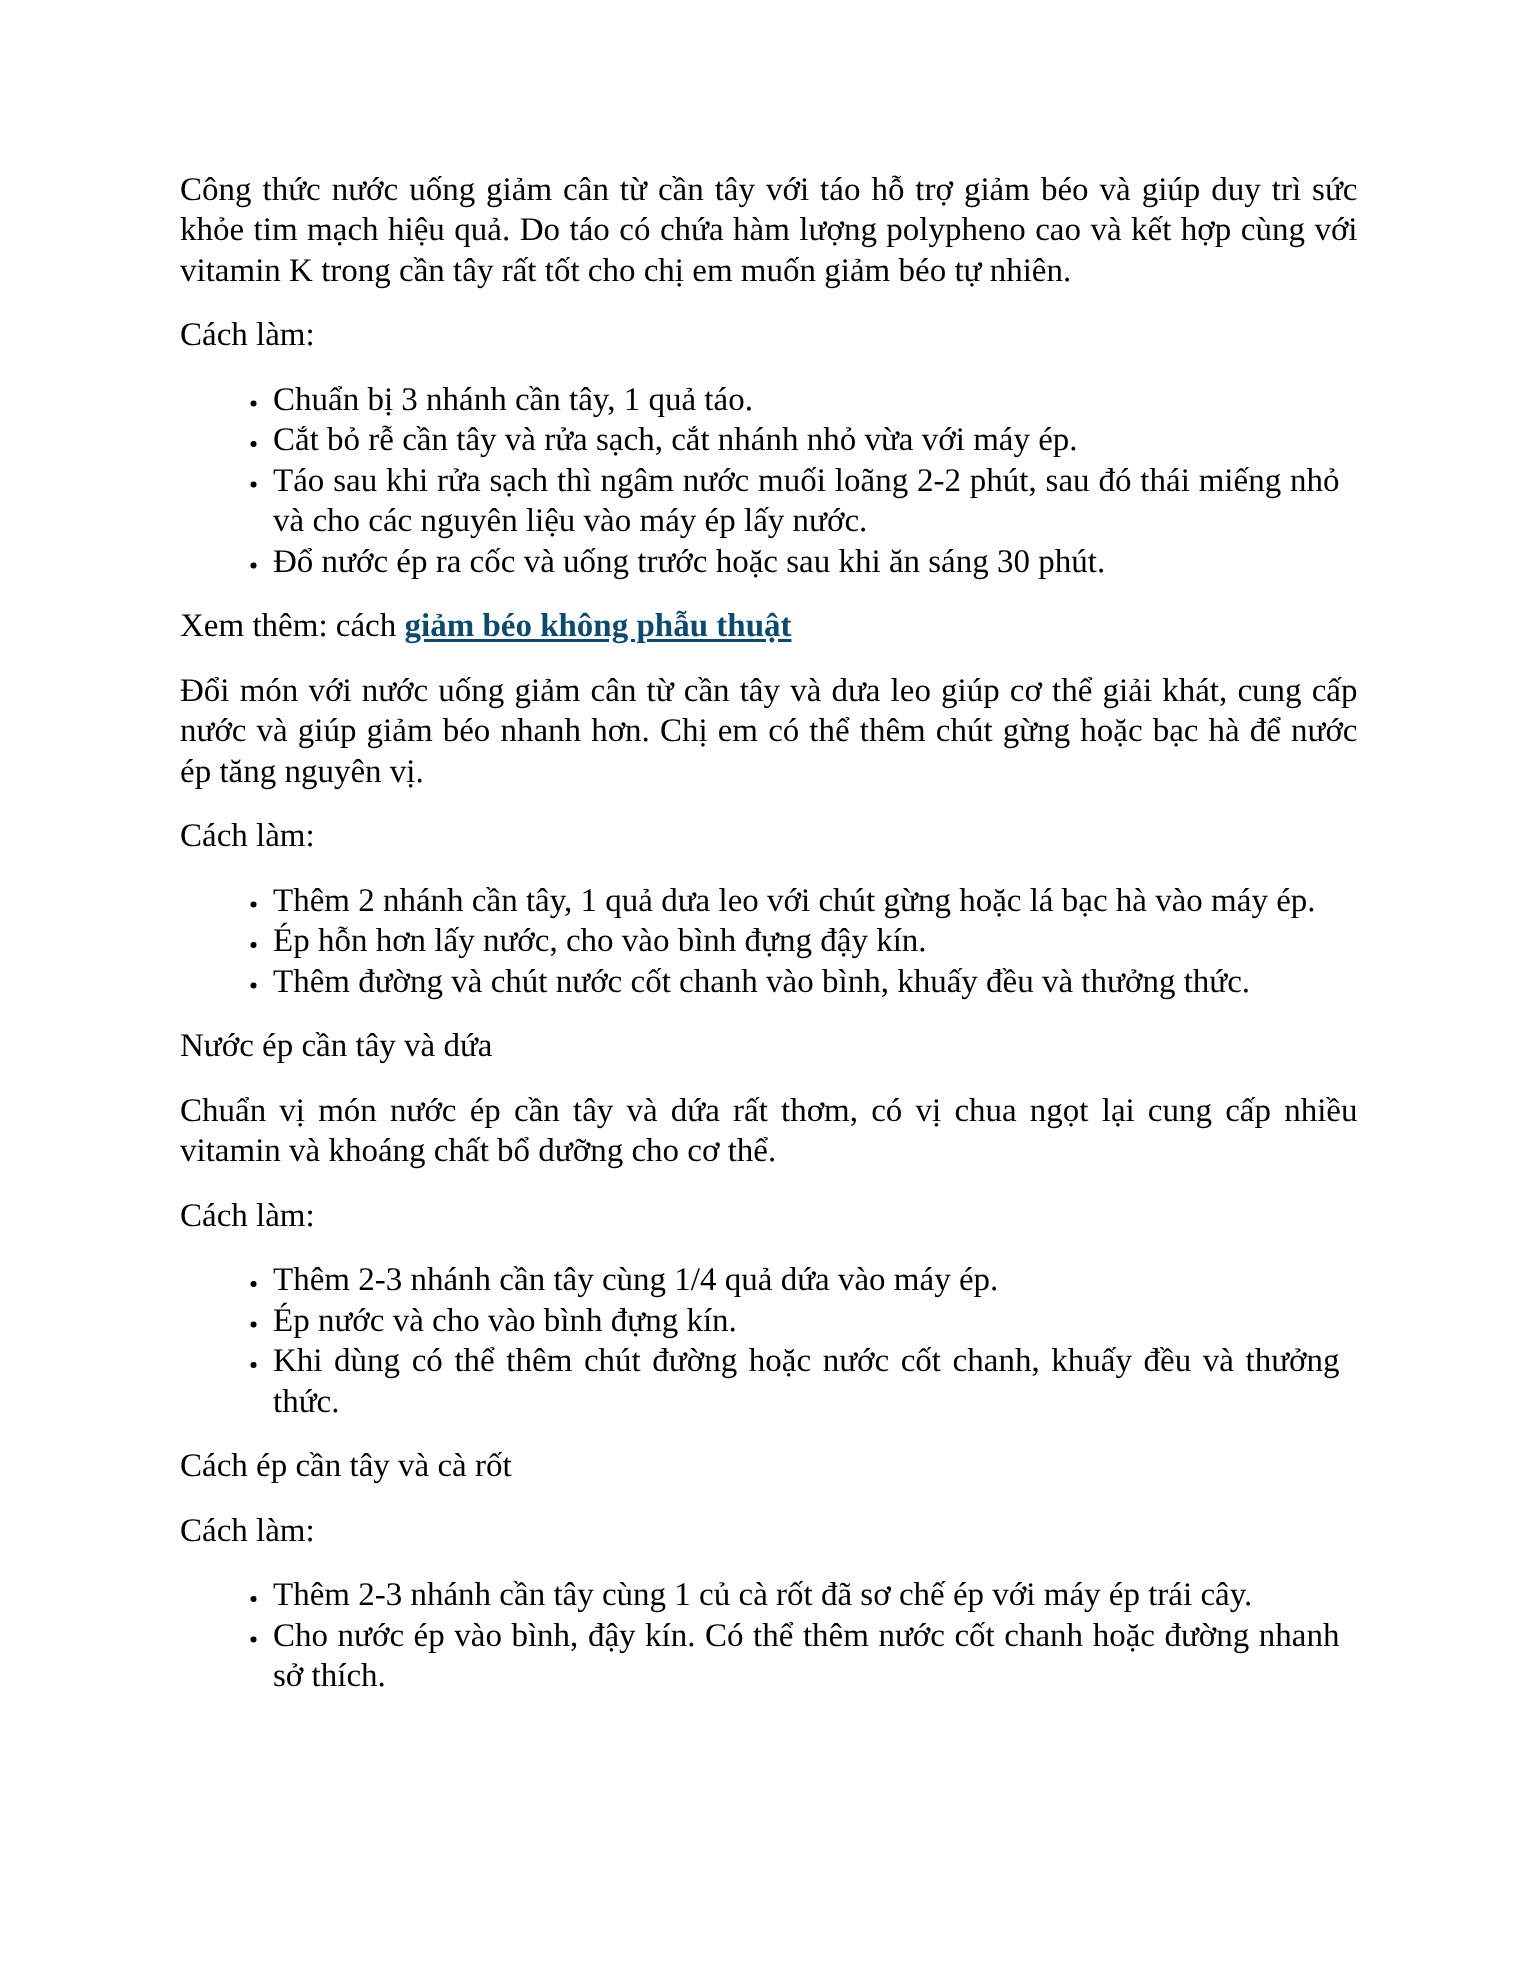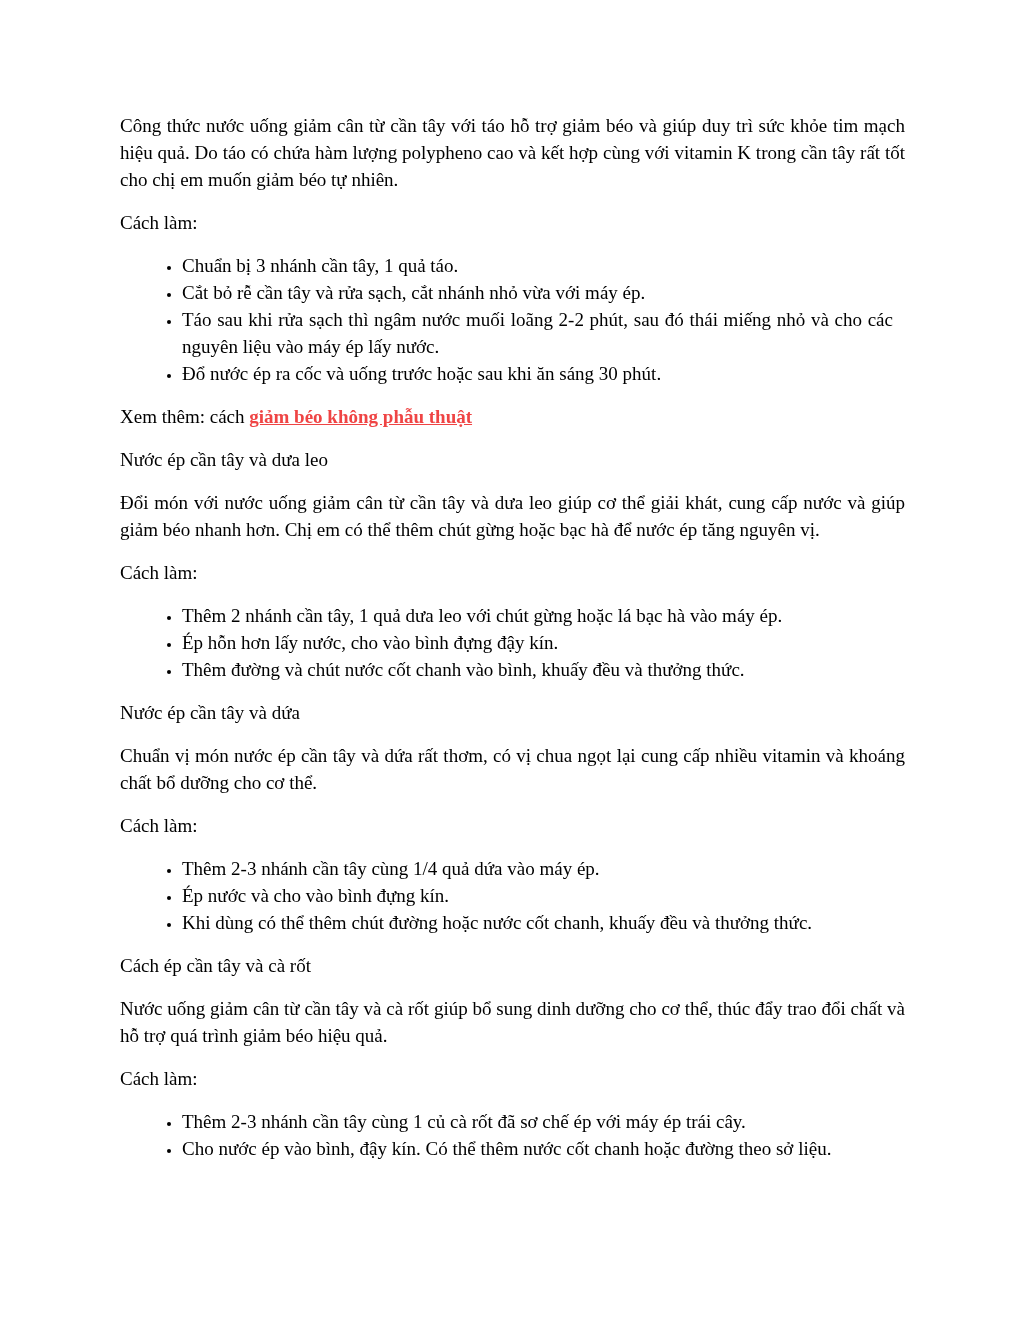--- a/index.html
+++ b/index.html
@@ -13,75 +13,73 @@
     overflow: hidden;
     font-family: "Liberation Serif", serif;
   }
   .doc-page {
     box-sizing: border-box;
     width: 1024px;
     height: 1325px;
     padding: 112px 119px 0 120px;
     background: #ffffff;
     color: #000000;
-    font-size: 19px;
+    font-size: 22px;
     line-height: 27px;
   }
   .para {
     margin: 0 0 16px 0;
     text-align: justify;
   }
   .bullet-list {
     margin: 0 12px 16px 0;
     padding: 0 0 0 62px;
     list-style: disc outside;
   }
   .bullet-item {
     margin: 0;
     text-align: justify;
   }
   .bullet-item::marker {
     font-size: 15px;
   }
   .doc-link {
-    color: #ef4444;
+    color: #0c4a6e;
     font-weight: bold;
     text-decoration: underline;
     cursor: pointer;
   }
 </style>
 </head>
 <body>
 
 <div class="doc-page" id="doc-root">
     <p class="para">Công thức nước uống giảm cân từ cần tây với táo hỗ trợ giảm béo và giúp duy trì sức khỏe tim mạch hiệu quả. Do táo có chứa hàm lượng polypheno cao và kết hợp cùng với vitamin K trong cần tây rất tốt cho chị em muốn giảm béo tự nhiên.</p>
     <p class="para">Cách làm:</p>
     <ul class="bullet-list">
       <li class="bullet-item">Chuẩn bị 3 nhánh cần tây, 1 quả táo.</li>
       <li class="bullet-item">Cắt bỏ rễ cần tây và rửa sạch, cắt nhánh nhỏ vừa với máy ép.</li>
       <li class="bullet-item">Táo sau khi rửa sạch thì ngâm nước muối loãng 2-2 phút, sau đó thái miếng nhỏ và cho các nguyên liệu vào máy ép lấy nước.</li>
       <li class="bullet-item">Đổ nước ép ra cốc và uống trước hoặc sau khi ăn sáng 30 phút.</li>
     </ul>
     <p class="para"><span>Xem thêm: cách </span><a class="doc-link" href="#">giảm béo không phẫu thuật</a></p>
-    <p class="para">Nước ép cần tây và dưa leo</p>
     <p class="para">Đổi món với nước uống giảm cân từ cần tây và dưa leo giúp cơ thể giải khát, cung cấp nước và giúp giảm béo nhanh hơn. Chị em có thể thêm chút gừng hoặc bạc hà để nước ép tăng nguyên vị.</p>
     <p class="para">Cách làm:</p>
     <ul class="bullet-list">
       <li class="bullet-item">Thêm 2 nhánh cần tây, 1 quả dưa leo với chút gừng hoặc lá bạc hà vào máy ép.</li>
       <li class="bullet-item">Ép hỗn hơn lấy nước, cho vào bình đựng đậy kín.</li>
       <li class="bullet-item">Thêm đường và chút nước cốt chanh vào bình, khuấy đều và thưởng thức.</li>
     </ul>
     <p class="para">Nước ép cần tây và dứa</p>
     <p class="para">Chuẩn vị món nước ép cần tây và dứa rất thơm, có vị chua ngọt lại cung cấp nhiều vitamin và khoáng chất bổ dưỡng cho cơ thể.</p>
     <p class="para">Cách làm:</p>
     <ul class="bullet-list">
       <li class="bullet-item">Thêm 2-3 nhánh cần tây cùng 1/4 quả dứa vào máy ép.</li>
       <li class="bullet-item">Ép nước và cho vào bình đựng kín.</li>
       <li class="bullet-item">Khi dùng có thể thêm chút đường hoặc nước cốt chanh, khuấy đều và thưởng thức.</li>
     </ul>
     <p class="para">Cách ép cần tây và cà rốt</p>
-    <p class="para">Nước uống giảm cân từ cần tây và cà rốt giúp bổ sung dinh dưỡng cho cơ thể, thúc đẩy trao đổi chất và hỗ trợ quá trình giảm béo hiệu quả.</p>
     <p class="para">Cách làm:</p>
     <ul class="bullet-list">
       <li class="bullet-item">Thêm 2-3 nhánh cần tây cùng 1 củ cà rốt đã sơ chế ép với máy ép trái cây.</li>
-      <li class="bullet-item">Cho nước ép vào bình, đậy kín. Có thể thêm nước cốt chanh hoặc đường theo sở liệu.</li>
+      <li class="bullet-item">Cho nước ép vào bình, đậy kín. Có thể thêm nước cốt chanh hoặc đường nhanh sở thích.</li>
     </ul>
   </div>
 
 </body></html>

